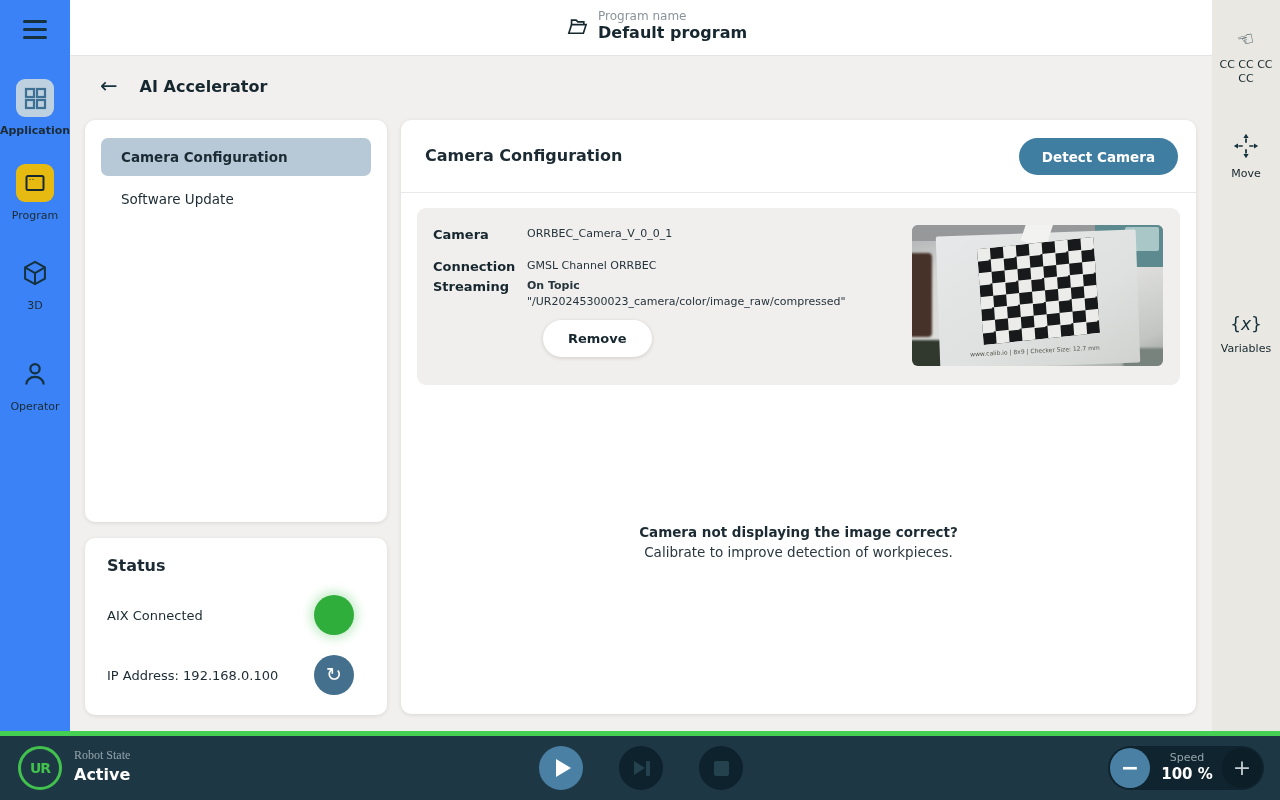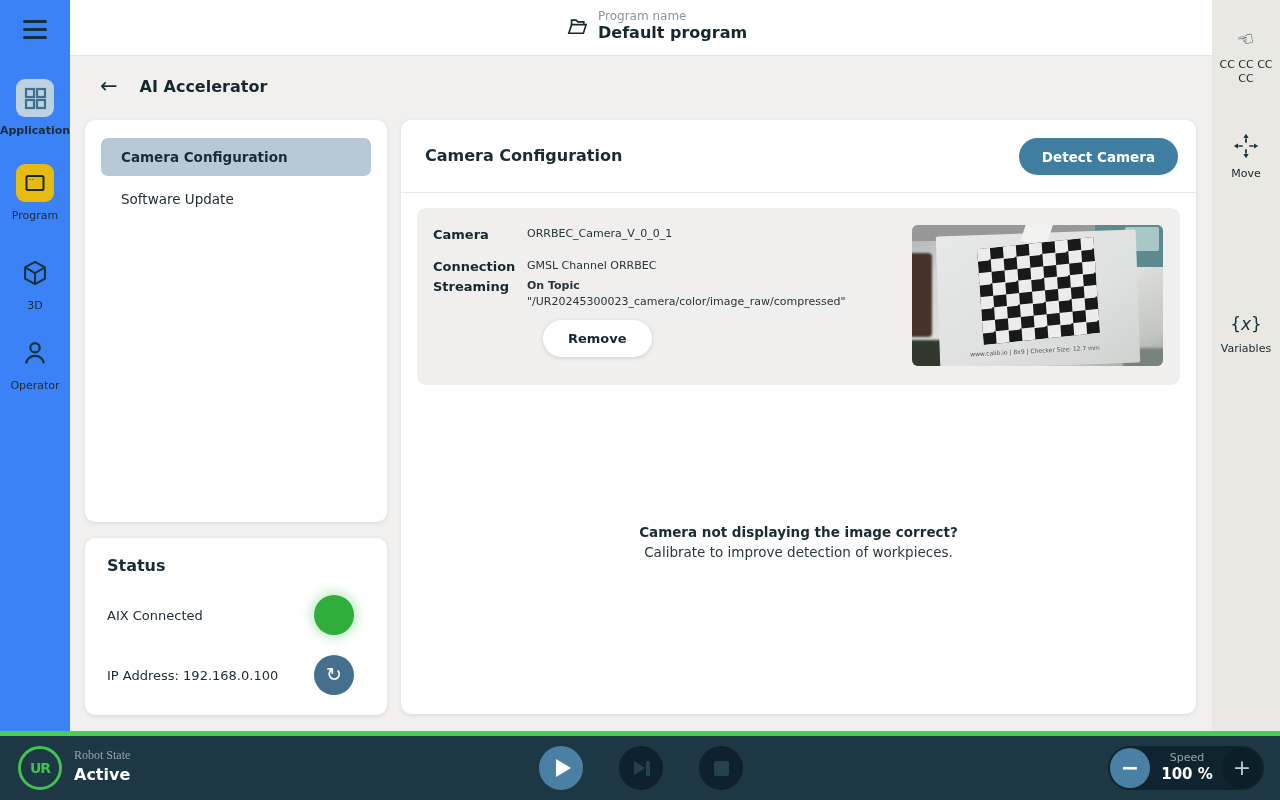--- a/index.html
+++ b/index.html
@@ -15,21 +15,21 @@
   .bottom-bar    { position:absolute; left:0; top:736px; width:1280px; height:64px; background:#1e3744; z-index:4; }
 
   
   .hamburger { position:absolute; left:23px; top:20px; width:24px; height:19px; display:flex; flex-direction:column; justify-content:space-between; cursor:pointer; }
   .hamburger span { display:block; height:2.6px; background:#15313d; border-radius:2px; }
   .ls-item { position:absolute; left:0; width:70px; display:flex; flex-direction:column; align-items:center; cursor:pointer; }
   .ls-item .tile { width:38px; height:38px; border-radius:9px; display:flex; align-items:center; justify-content:center; }
   .tile-blue { background:#bdd1e0; }
   .tile-yellow { background:#e7ba12; }
   .ls-label { margin-top:7px; font-size:11px; color:#1c2b33; text-align:center; }
-  .ls-app { top:79px; } .ls-prog { top:164px; } .ls-3d { top:254px; } .ls-op { top:334px;align-items:center; }
+  .ls-app { top:79px; } .ls-prog { top:164px; } .ls-3d { top:254px; } .ls-op { top:355px;align-items:center; }
 
   
   .hdr-center { position:absolute; left:496px; top:9px; display:flex; align-items:center; gap:10px; }
   .hdr-texts .small { font-size:12px; color:#8a9399; }
   .hdr-texts .big { font-size:16px; font-weight:bold; color:#17272f; }
 
   
   .rs-item { position:absolute; left:0; width:68px; display:flex; flex-direction:column; align-items:center; cursor:pointer; }
   .rs-label { margin-top:8px; font-size:11px; color:#17282e; text-align:center; line-height:1.25; width:56px; }
   .rs-hand { top:28px; } .rs-move { top:133px; } .rs-struct { top:210px; } .rs-vars { top:314px; }

